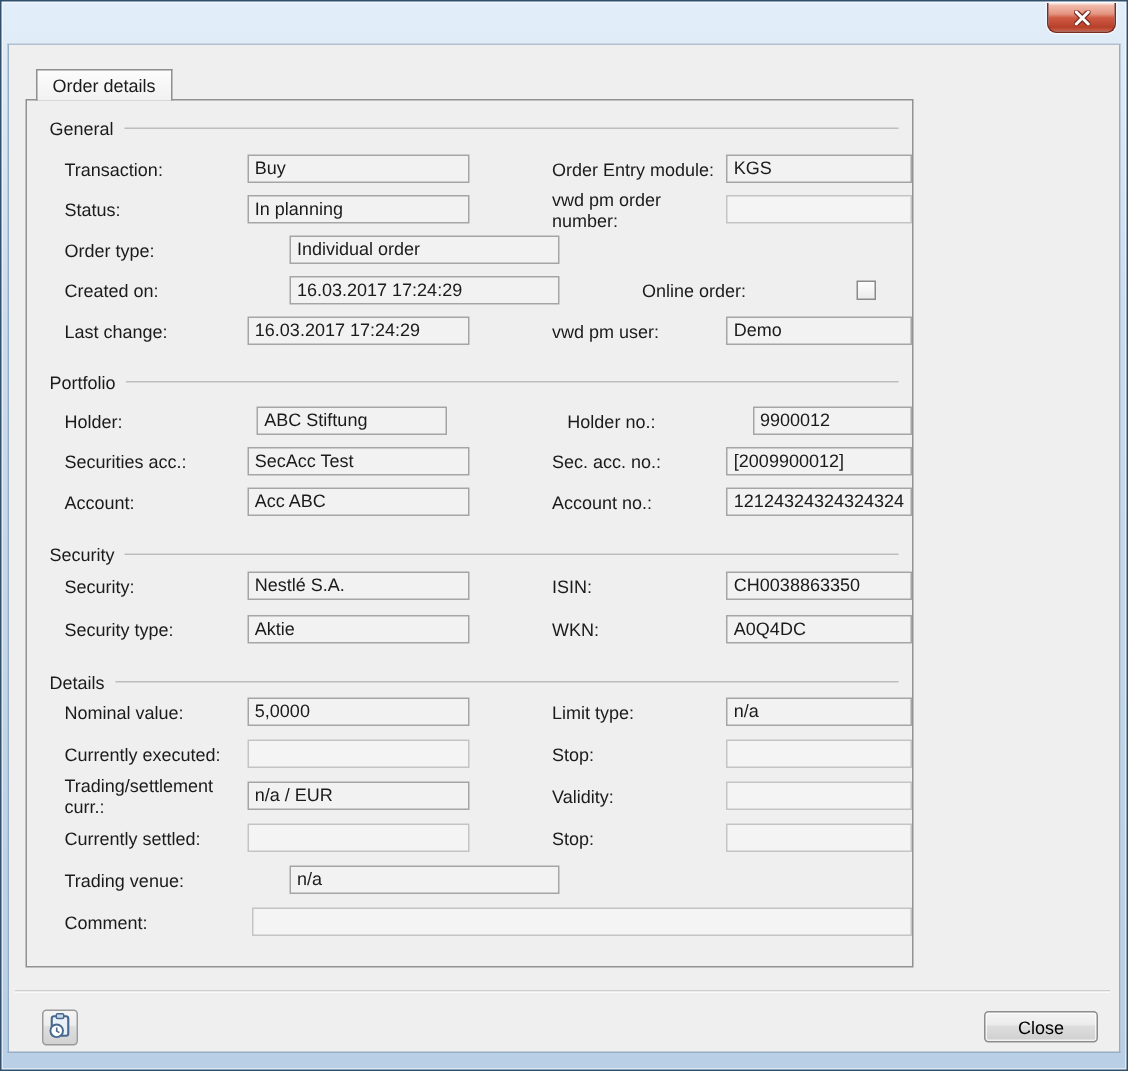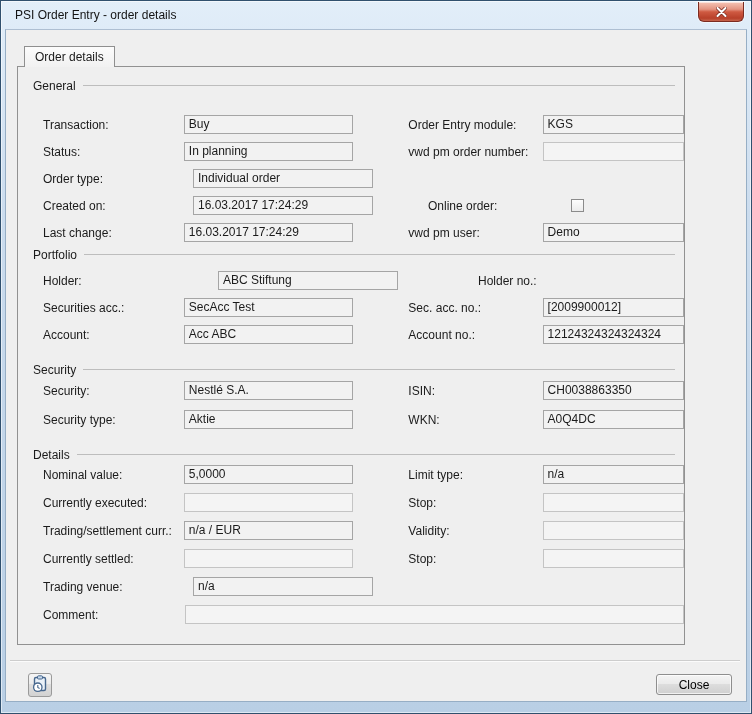--- a/index.html
+++ b/index.html
@@ -23,31 +23,31 @@
   .win-close svg { display:block; }
 
   .dialog { position:absolute; left:4px; right:4px; top:28px; bottom:11px;
     background:#efefef; border:1px solid #96aec5; border-top-color:#aebfd2; }
 
   
   .tab { position:absolute; left:18px; top:16px; height:21px; padding:0 10px;
     border:1px solid #8f8f8f; border-bottom:none;
     background:linear-gradient(180deg,#fcfcfc 0%,#f1f1f1 100%);
     display:flex; align-items:center; z-index:2; }
-  .tabpage { position:absolute; left:11px; top:36px; width:668px; height:579px;
+  .tabpage { position:absolute; left:11px; top:36px; width:592px; height:579px;
     border:1px solid #919191; background:#efefef; z-index:1; }
 
   .section { position:absolute; left:0; right:0; }
   .sec-hdr { display:flex; align-items:center; height:13px; margin:0 9px 0 15px; }
   .sec-line { flex:1; height:1px; background:#bdbdbd; margin-left:7px; }
 
   .row { display:flex; align-items:center; height:19px; margin-bottom:8px; }
   .sec-security .row { margin-bottom:10px; }
   .sec-details .row { margin-bottom:9px; }
-  .first-g { margin-top:23px;align-items:center; } .first-p { margin-top:10px;gap:25px; }
+  .first-g { margin-top:11px;align-items:center; } .first-p { margin-top:10px;gap:25px; }
   .first-s { margin-top:5px; }  .first-d { margin-top:4px; }
 
   .lbl-l { margin-left:25px; width:150px; }
   .lbl-r { margin-left:55px; width:143px; }
   .field { height:19px; line-height:17px; padding:0 4px; overflow:hidden; white-space:nowrap; }
   .f-l { width:180px; } .f-r { width:150px; } .f-wide { width:528px; }
   .ro  { background:#f2f2f2; border:1px solid #a5a5a5; }
   .dis { background:#f4f4f4; border:1px solid #c4c4c4; }
 
   .checkbox { width:13px; height:13px; border:1px solid #8b8b8b;
@@ -63,23 +63,20 @@
   .close-btn { position:absolute; right:14px; top:644px; width:76px; height:21px;
     border:1px solid #8e8e8e; border-radius:3px; color:#000;
     background:linear-gradient(180deg,#f4f4f4 0%,#ebebeb 45%,#dedede 46%,#cfcfcf 100%);
     display:flex; align-items:center; justify-content:center; font-size:12px;
     box-shadow: inset 0 0 0 1px rgba(255,255,255,.7); }
 </style>
 </head>
 <body>
 
 <div class="window">
-  <div class="titlebar">
-    <span class="title-text">PSI Order Entry - order details</span>
-  </div>
   <div class="win-close">
     <span>
       <svg width="11" height="10" viewBox="0 0 11 10">
         <path d="M1.5 1 L9.5 9 M9.5 1 L1.5 9" stroke="#7c2b20" stroke-width="3.6" stroke-linecap="round"></path>
         <path d="M1.5 1 L9.5 9 M9.5 1 L1.5 9" stroke="#ffffff" stroke-width="2" stroke-linecap="round"></path>
       </svg>
     </span>
   </div>
 
   <div class="dialog">
@@ -127,20 +124,21 @@
 
       <div class="section sec-portfolio" style="top:181px">
         <div class="sec-hdr">
           <span>Portfolio</span>
           <span class="sec-line"></span>
         </div>
         <div class="row first-p">
           <span class="lbl-l">Holder:</span>
           <span class="field f-l ro">ABC Stiftung</span>
           <span class="lbl-r">Holder no.:</span>
+          <span class="field f-r ro">9900012</span>
         </div>
         <div class="row">
           <span class="lbl-l">Securities acc.:</span>
           <span class="field f-l ro">SecAcc Test</span>
           <span class="lbl-r">Sec. acc. no.:</span>
           <span class="field f-r ro">[2009900012]</span>
         </div>
         <div class="row">
           <span class="lbl-l">Account:</span>
           <span class="field f-l ro">Acc ABC</span>

